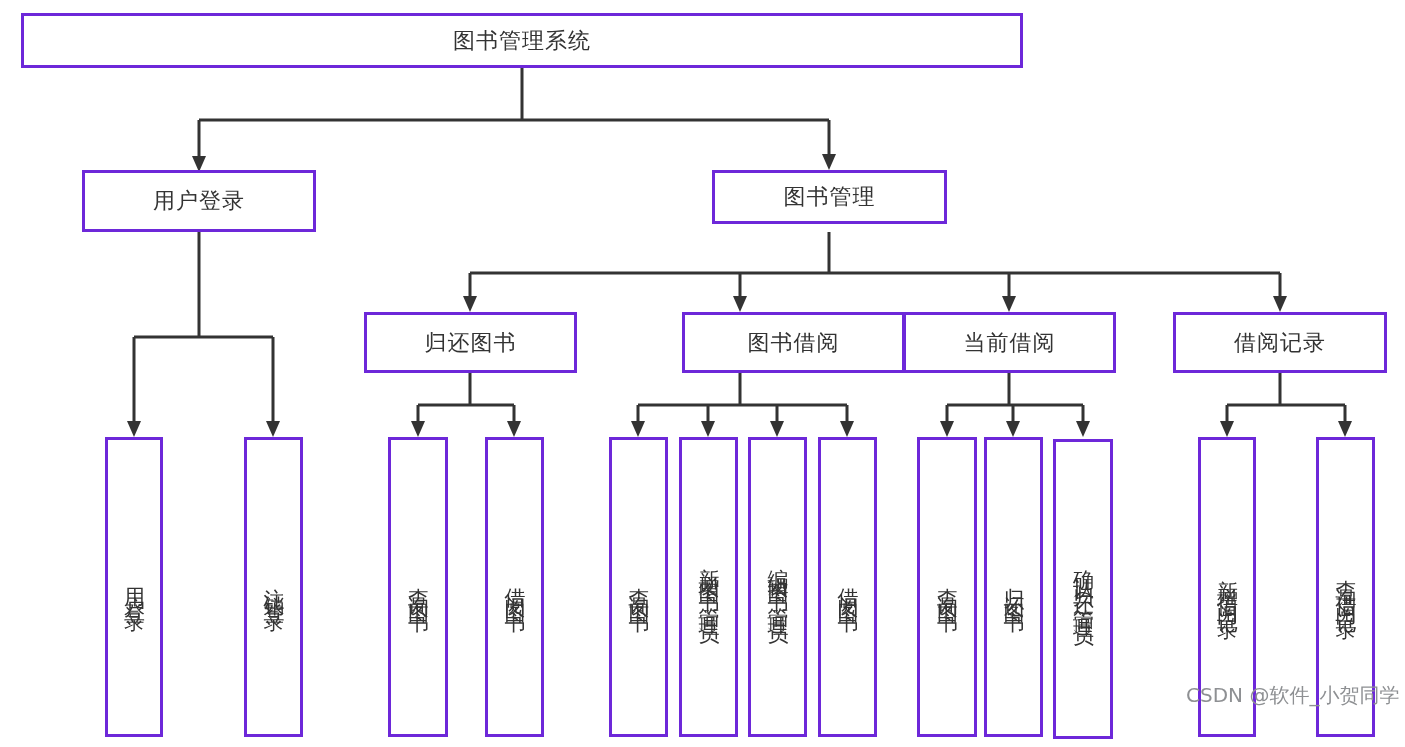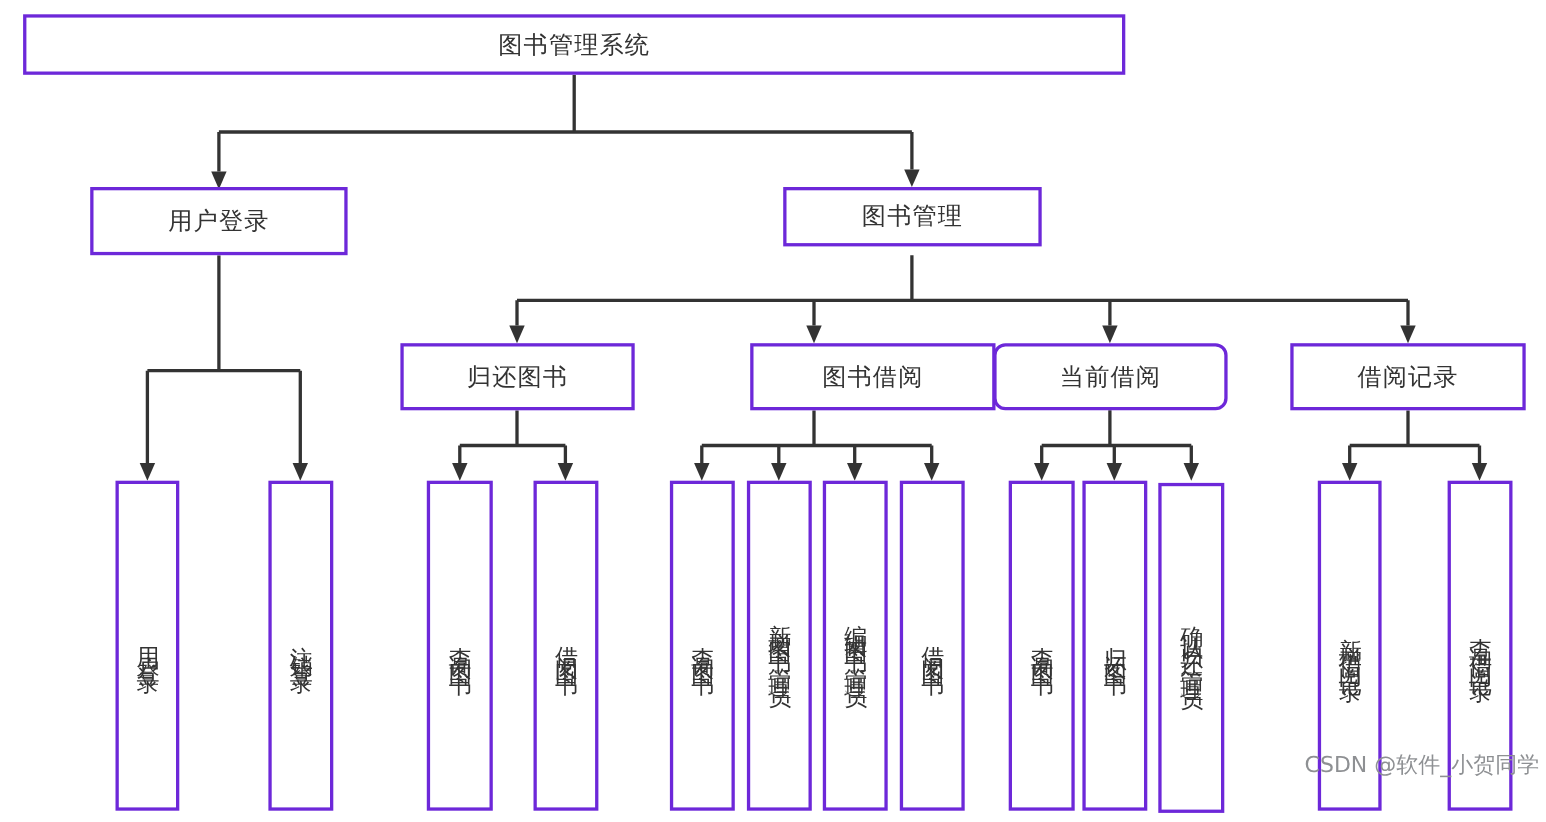--- a/index.html
+++ b/index.html
@@ -116,21 +116,21 @@
   <div class="box h" style="left:712px; top:170px; width:235px; height:54px;">
     <span>图书管理</span>
   </div>
 
   <div class="box h" style="left:364px; top:312px; width:213px; height:61px;">
     <span>归还图书</span>
   </div>
   <div class="box h" style="left:634px; top:312px; width:223px; height:61px;margin-left:48px;">
     <span>图书借阅</span>
   </div>
-  <div class="box h" style="left:903px; top:312px; width:213px; height:61px;border-radius:11px;">
+  <div class="box h" style="left:903px; top:312px; width:213px; height:61px;">
     <span>当前借阅</span>
   </div>
   <div class="box h" style="left:1173px; top:312px; width:214px; height:61px;">
     <span>借阅记录</span>
   </div>
 
   <div class="box v" style="left:105px; top:437px; width:58px; height:300px;">
     <span>用户登录</span>
   </div>
   <div class="box v" style="left:244px; top:437px; width:59px; height:300px;">

